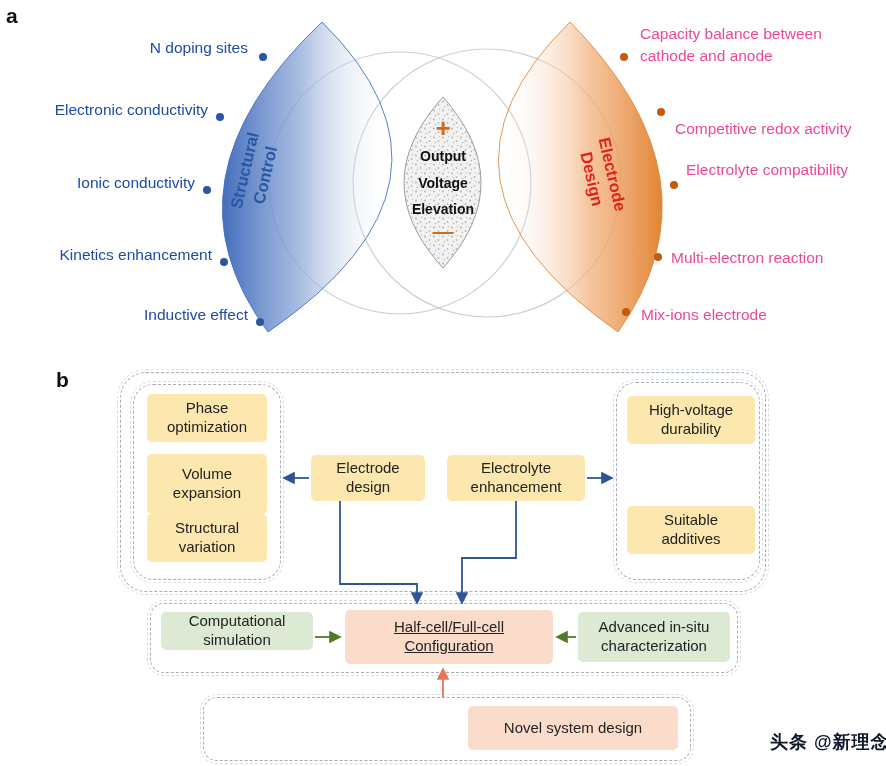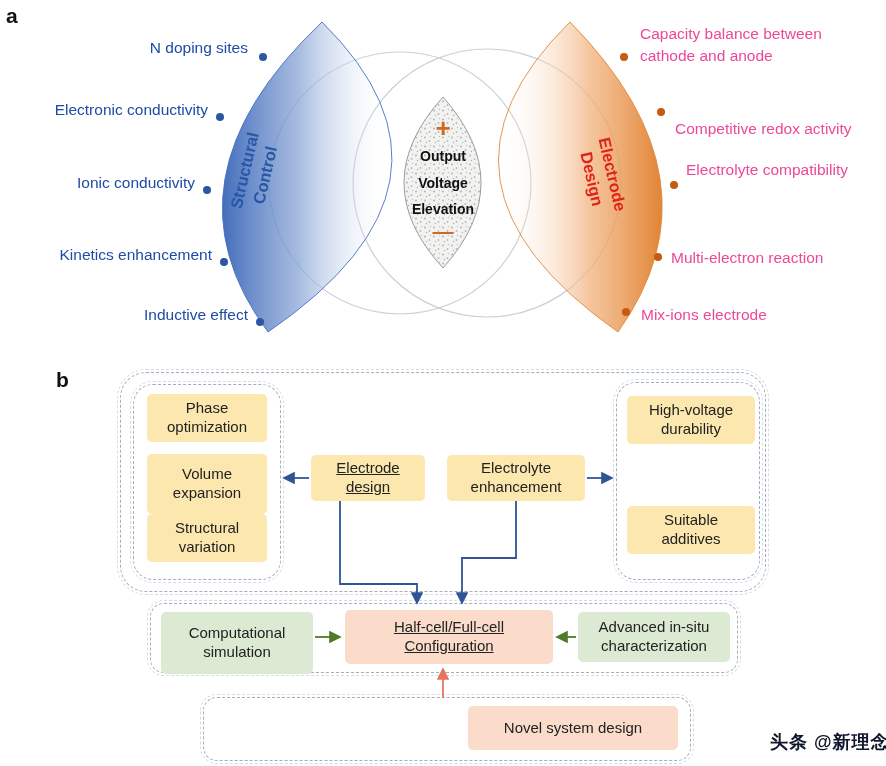--- a/index.html
+++ b/index.html
@@ -151,26 +151,26 @@
     <path d="M340,501 L340,584 L417,584 L417,603" stroke="#2F5597" stroke-width="1.8" fill="none" marker-end="url(#mBlue)"></path>
     <path d="M516,501 L516,558 L462,558 L462,603" stroke="#2F5597" stroke-width="1.8" fill="none" marker-end="url(#mBlue)"></path>
     <path d="M315,637 L340,637" stroke="#4F7B28" stroke-width="1.8" fill="none" marker-end="url(#mGreen)"></path>
     <path d="M576,637 L557,637" stroke="#4F7B28" stroke-width="1.8" fill="none" marker-end="url(#mGreen)"></path>
     <path d="M443,698 L443,669" stroke="#E8745C" stroke-width="1.8" fill="none" marker-end="url(#mRed)"></path>
   </svg>
 
   <div class="box yellow" style="left:147px; top:394px; width:120px; height:48px;">Phase optimization</div>
   <div class="box yellow" style="left:147px; top:454px; width:120px; height:60px;">Volume expansion</div>
   <div class="box yellow" style="left:147px; top:514px; width:120px; height:48px;">Structural variation</div>
-  <div class="box yellow" style="left:311px; top:455px; width:114px; height:46px;text-decoration:underline;">Electrode design</div>
+  <div class="box yellow" style="left:311px; top:455px; width:114px; height:46px;">Electrode design</div>
   <div class="box yellow" style="left:447px; top:455px; width:138px; height:46px;">Electrolyte enhancement</div>
   <div class="box yellow" style="left:627px; top:396px; width:128px; height:48px;">High-voltage durability</div>
   <div class="box yellow" style="left:627px; top:506px; width:128px; height:48px;">Suitable additives</div>
 
-  <div class="box green" style="left:161px; top:612px; width:152px; height:62px;">Computational simulation</div>
+  <div class="box green" style="left:161px; top:612px; width:152px; height:38px;">Computational simulation</div>
   <div class="box salmon" style="left:345px; top:610px; width:208px; height:54px;text-decoration:underline;">Half-cell/Full-cell Configuration</div>
   <div class="box green" style="left:578px; top:612px; width:152px; height:50px;">Advanced in-situ characterization</div>
 
   <div class="box salmon" style="left:468px; top:706px; width:210px; height:44px;">Novel system design</div>
 
   <div class="watermark">头条 @新理念</div>
 
 </div>
 
 </body></html>

